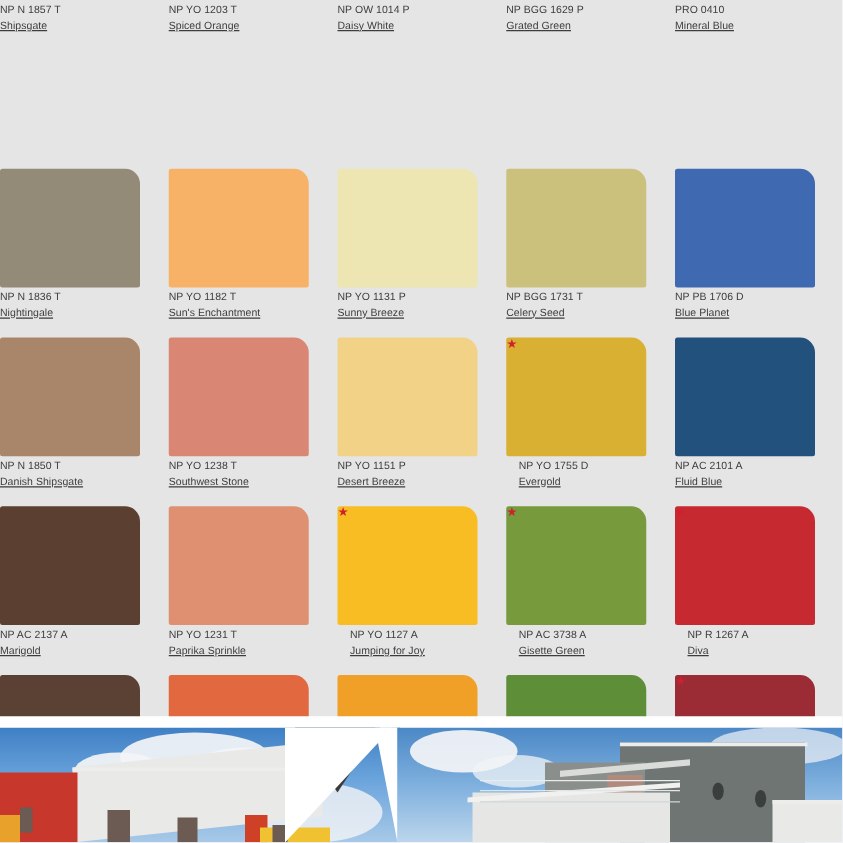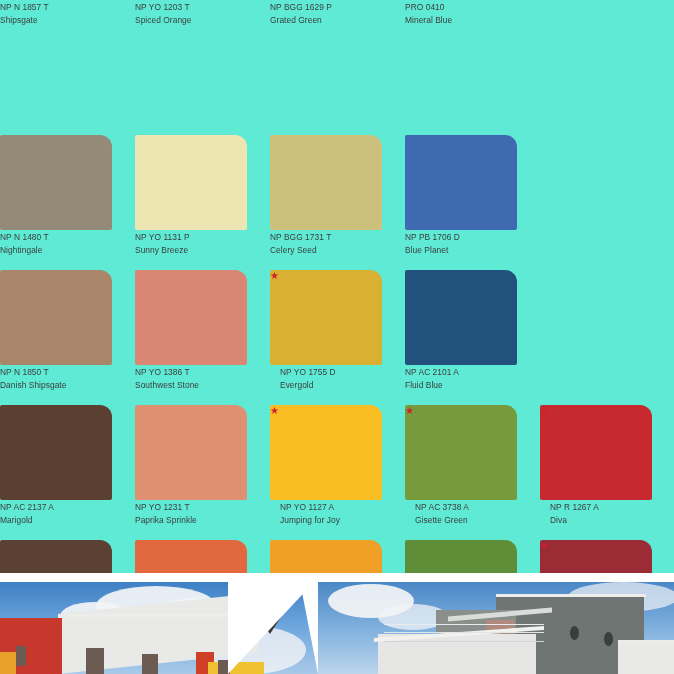--- a/index.html
+++ b/index.html
@@ -12,21 +12,21 @@
     height: 674px;
     overflow: hidden;
     font-family: "Liberation Sans", sans-serif;
     color: #3a3a3a;
   }
 
   #page {
     position: relative;
     width: 674px;
     height: 674px;
-    background: #5eead4;
+    background: #e5e5e5;
   }
 
   
   .grid {
     position: absolute;
     left: 0;
     top: 0;
     width: 674px;
   }
 
@@ -49,21 +49,21 @@
   .caption {
     height: 32px;
     padding-top: 1px;
     font-size: 8.4px;
     line-height: 12.6px;
     letter-spacing: 0.05px;
     color: #3d3d3d;
     white-space: nowrap;
   }
   .caption .code { display: block; }
-  .caption .name { display: block; }
+  .caption .name { display: block; text-decoration: underline; }
 
   .caption.starred .code { position: relative; padding-left: 10px; }
   .caption.starred .name { padding-left: 10px; }
 
   .star {
     position: absolute;
     left: 0;
     top: 1px;
     width: 9px;
     height: 9px;
@@ -276,38 +276,51 @@
         </div>
       </div>
       <div class="cell">
         <div class="caption">
           <span class="code">NP YO 1203 T</span>
           <span class="name">Spiced Orange</span>
         </div>
       </div>
       <div class="cell">
         <div class="caption">
+          <span class="code">NP OW 1014 P</span>
+          <span class="name">Daisy White</span>
+        </div>
+      </div>
+      <div class="cell">
+        <div class="caption">
           <span class="code">NP BGG 1629 P</span>
           <span class="name">Grated Green</span>
         </div>
       </div>
       <div class="cell">
         <div class="caption">
           <span class="code">PRO 0410</span>
           <span class="name">Mineral Blue</span>
         </div>
       </div>
     </div>
 
     <div class="row">
         <div class="cell">
           <div class="chip" style="background: rgb(148, 138, 120);"></div>
           <div class="caption">
-            <span class="code">NP N 1480 T</span>
+            <span class="code">NP N 1836 T</span>
             <span class="name">Nightingale</span>
+          </div>
+        </div>
+        <div class="cell">
+          <div class="chip" style="background: rgb(247, 178, 104);"></div>
+          <div class="caption">
+            <span class="code">NP YO 1182 T</span>
+            <span class="name">Sun's Enchantment</span>
           </div>
         </div>
         <div class="cell">
           <div class="chip" style="background: rgb(238, 230, 178);"></div>
           <div class="caption">
             <span class="code">NP YO 1131 P</span>
             <span class="name">Sunny Breeze</span>
           </div>
         </div>
         <div class="cell">
@@ -329,22 +342,29 @@
         <div class="cell">
           <div class="chip" style="background: rgb(169, 134, 106);"></div>
           <div class="caption">
             <span class="code">NP N 1850 T</span>
             <span class="name">Danish Shipsgate</span>
           </div>
         </div>
         <div class="cell">
           <div class="chip" style="background: rgb(217, 134, 116);"></div>
           <div class="caption">
-            <span class="code">NP YO 1386 T</span>
+            <span class="code">NP YO 1238 T</span>
             <span class="name">Southwest Stone</span>
+          </div>
+        </div>
+        <div class="cell">
+          <div class="chip" style="background: rgb(242, 210, 135);"></div>
+          <div class="caption">
+            <span class="code">NP YO 1151 P</span>
+            <span class="name">Desert Breeze</span>
           </div>
         </div>
         <div class="cell">
           <div class="chip" style="background: rgb(217, 176, 49);"></div>
           <div class="caption starred">
             <span class="star" style="color: rgb(208, 32, 47);">★</span>
             <span class="code">NP YO 1755 D</span>
             <span class="name">Evergold</span>
           </div>
         </div>

